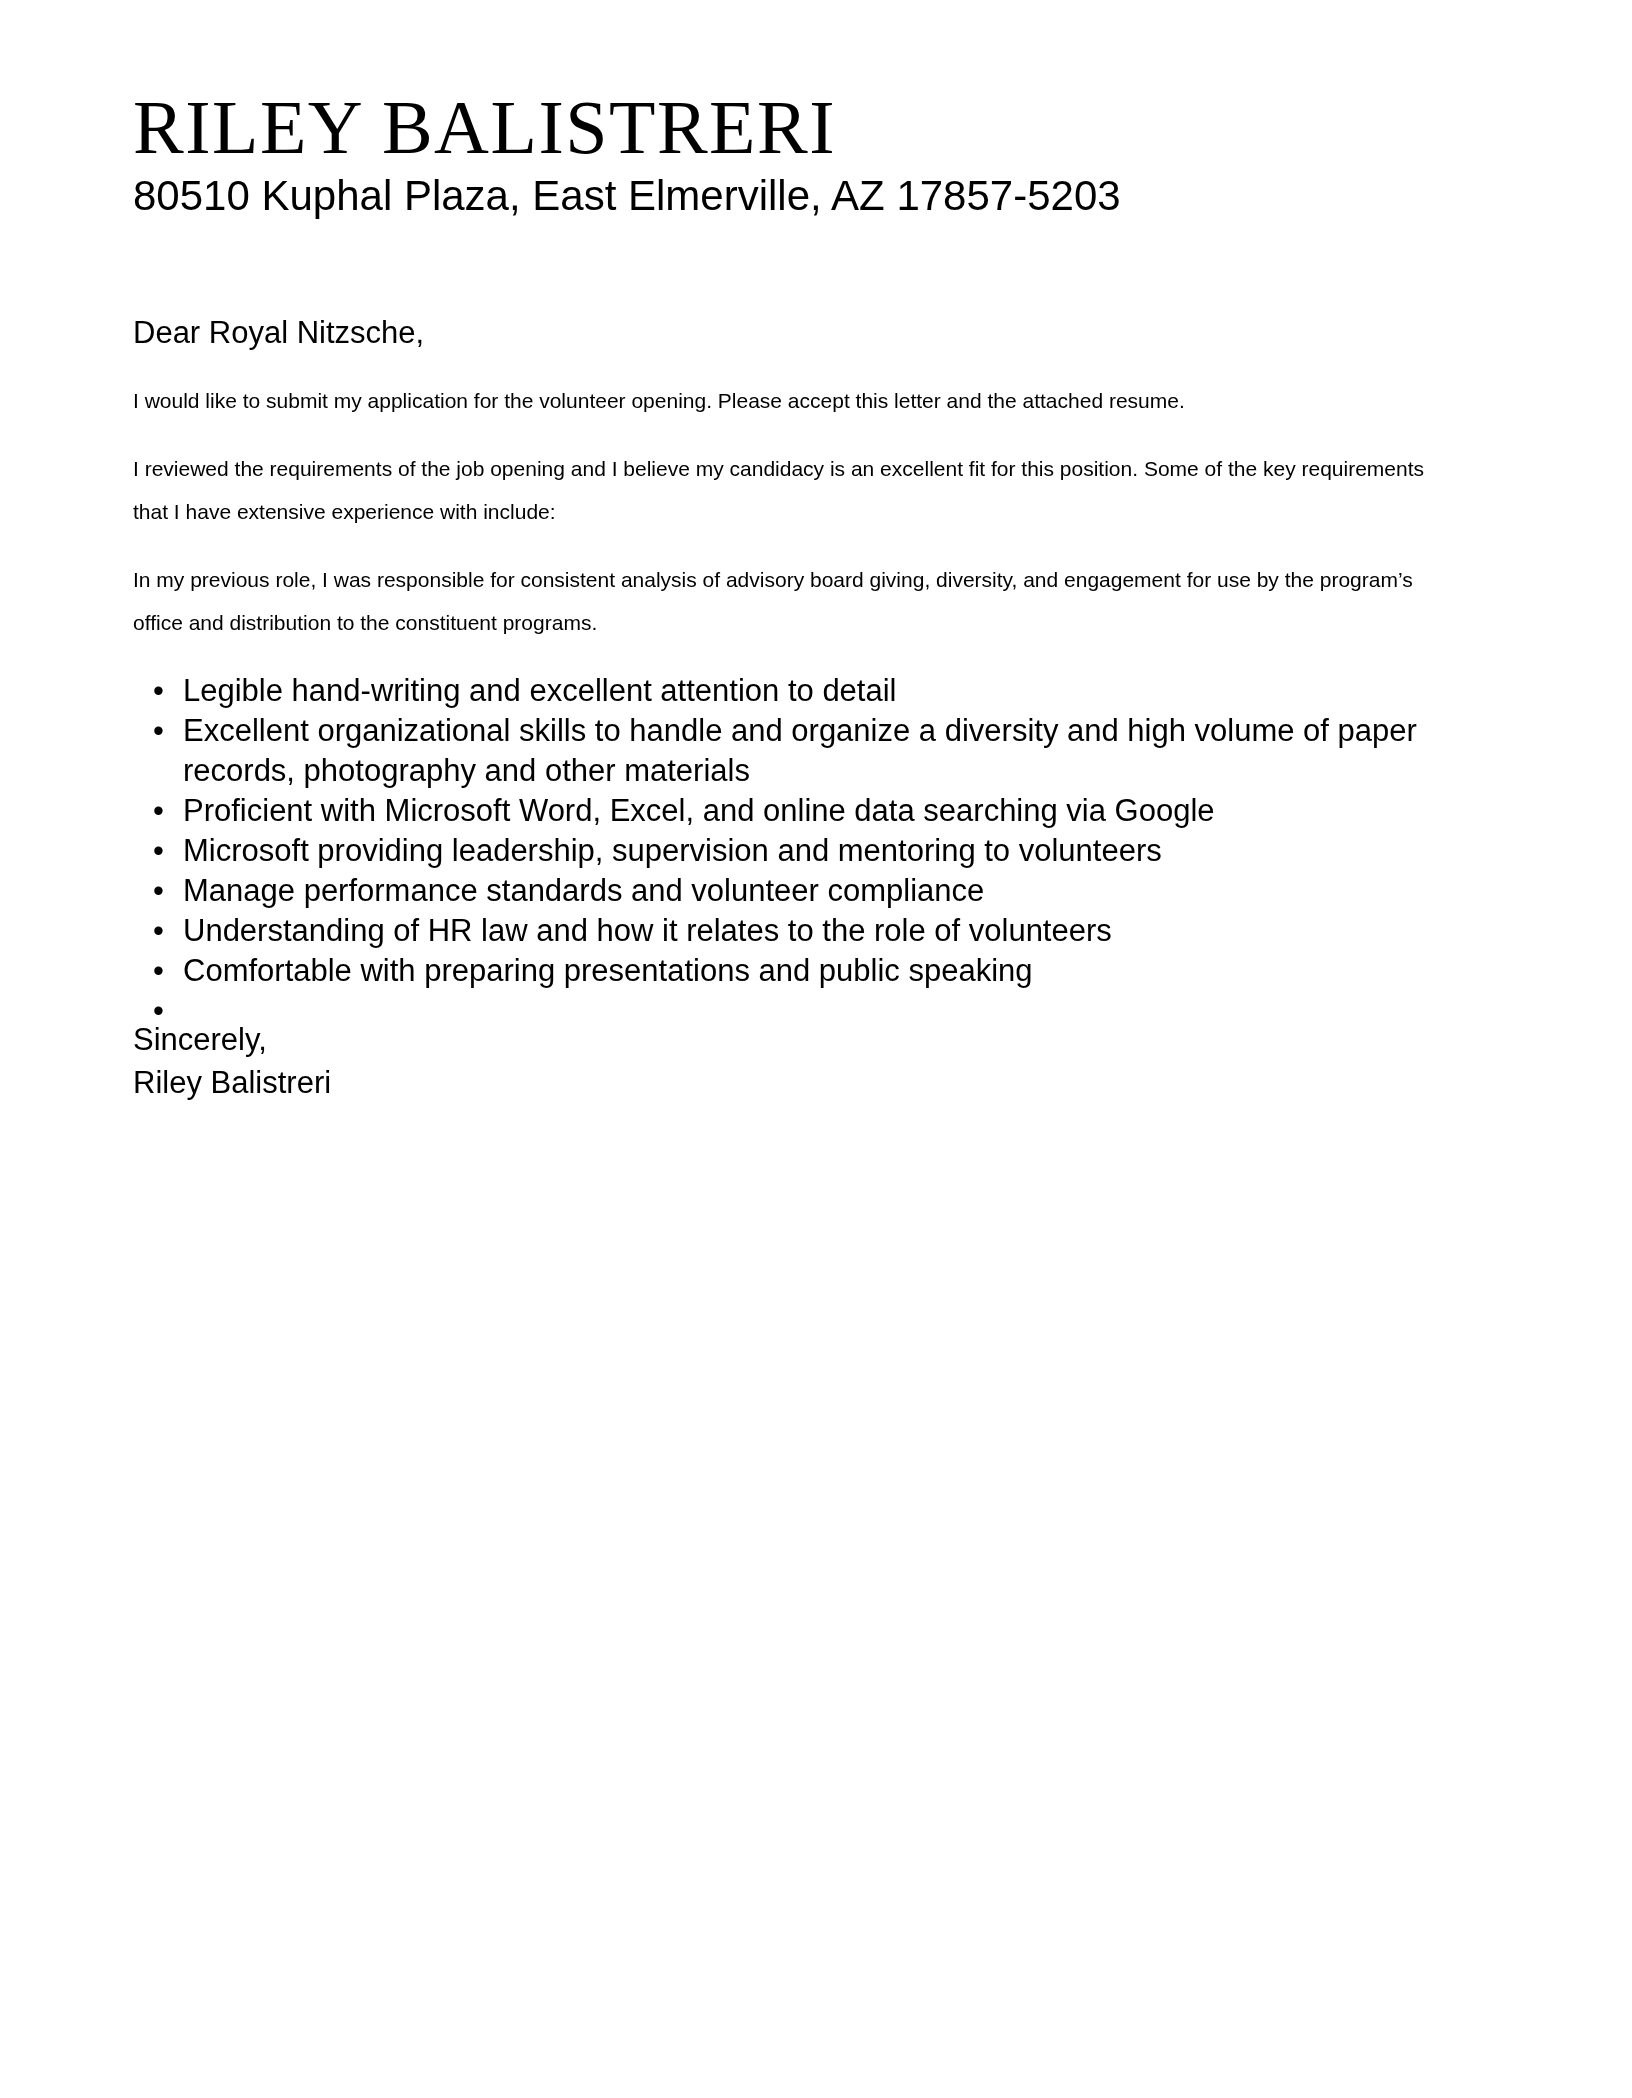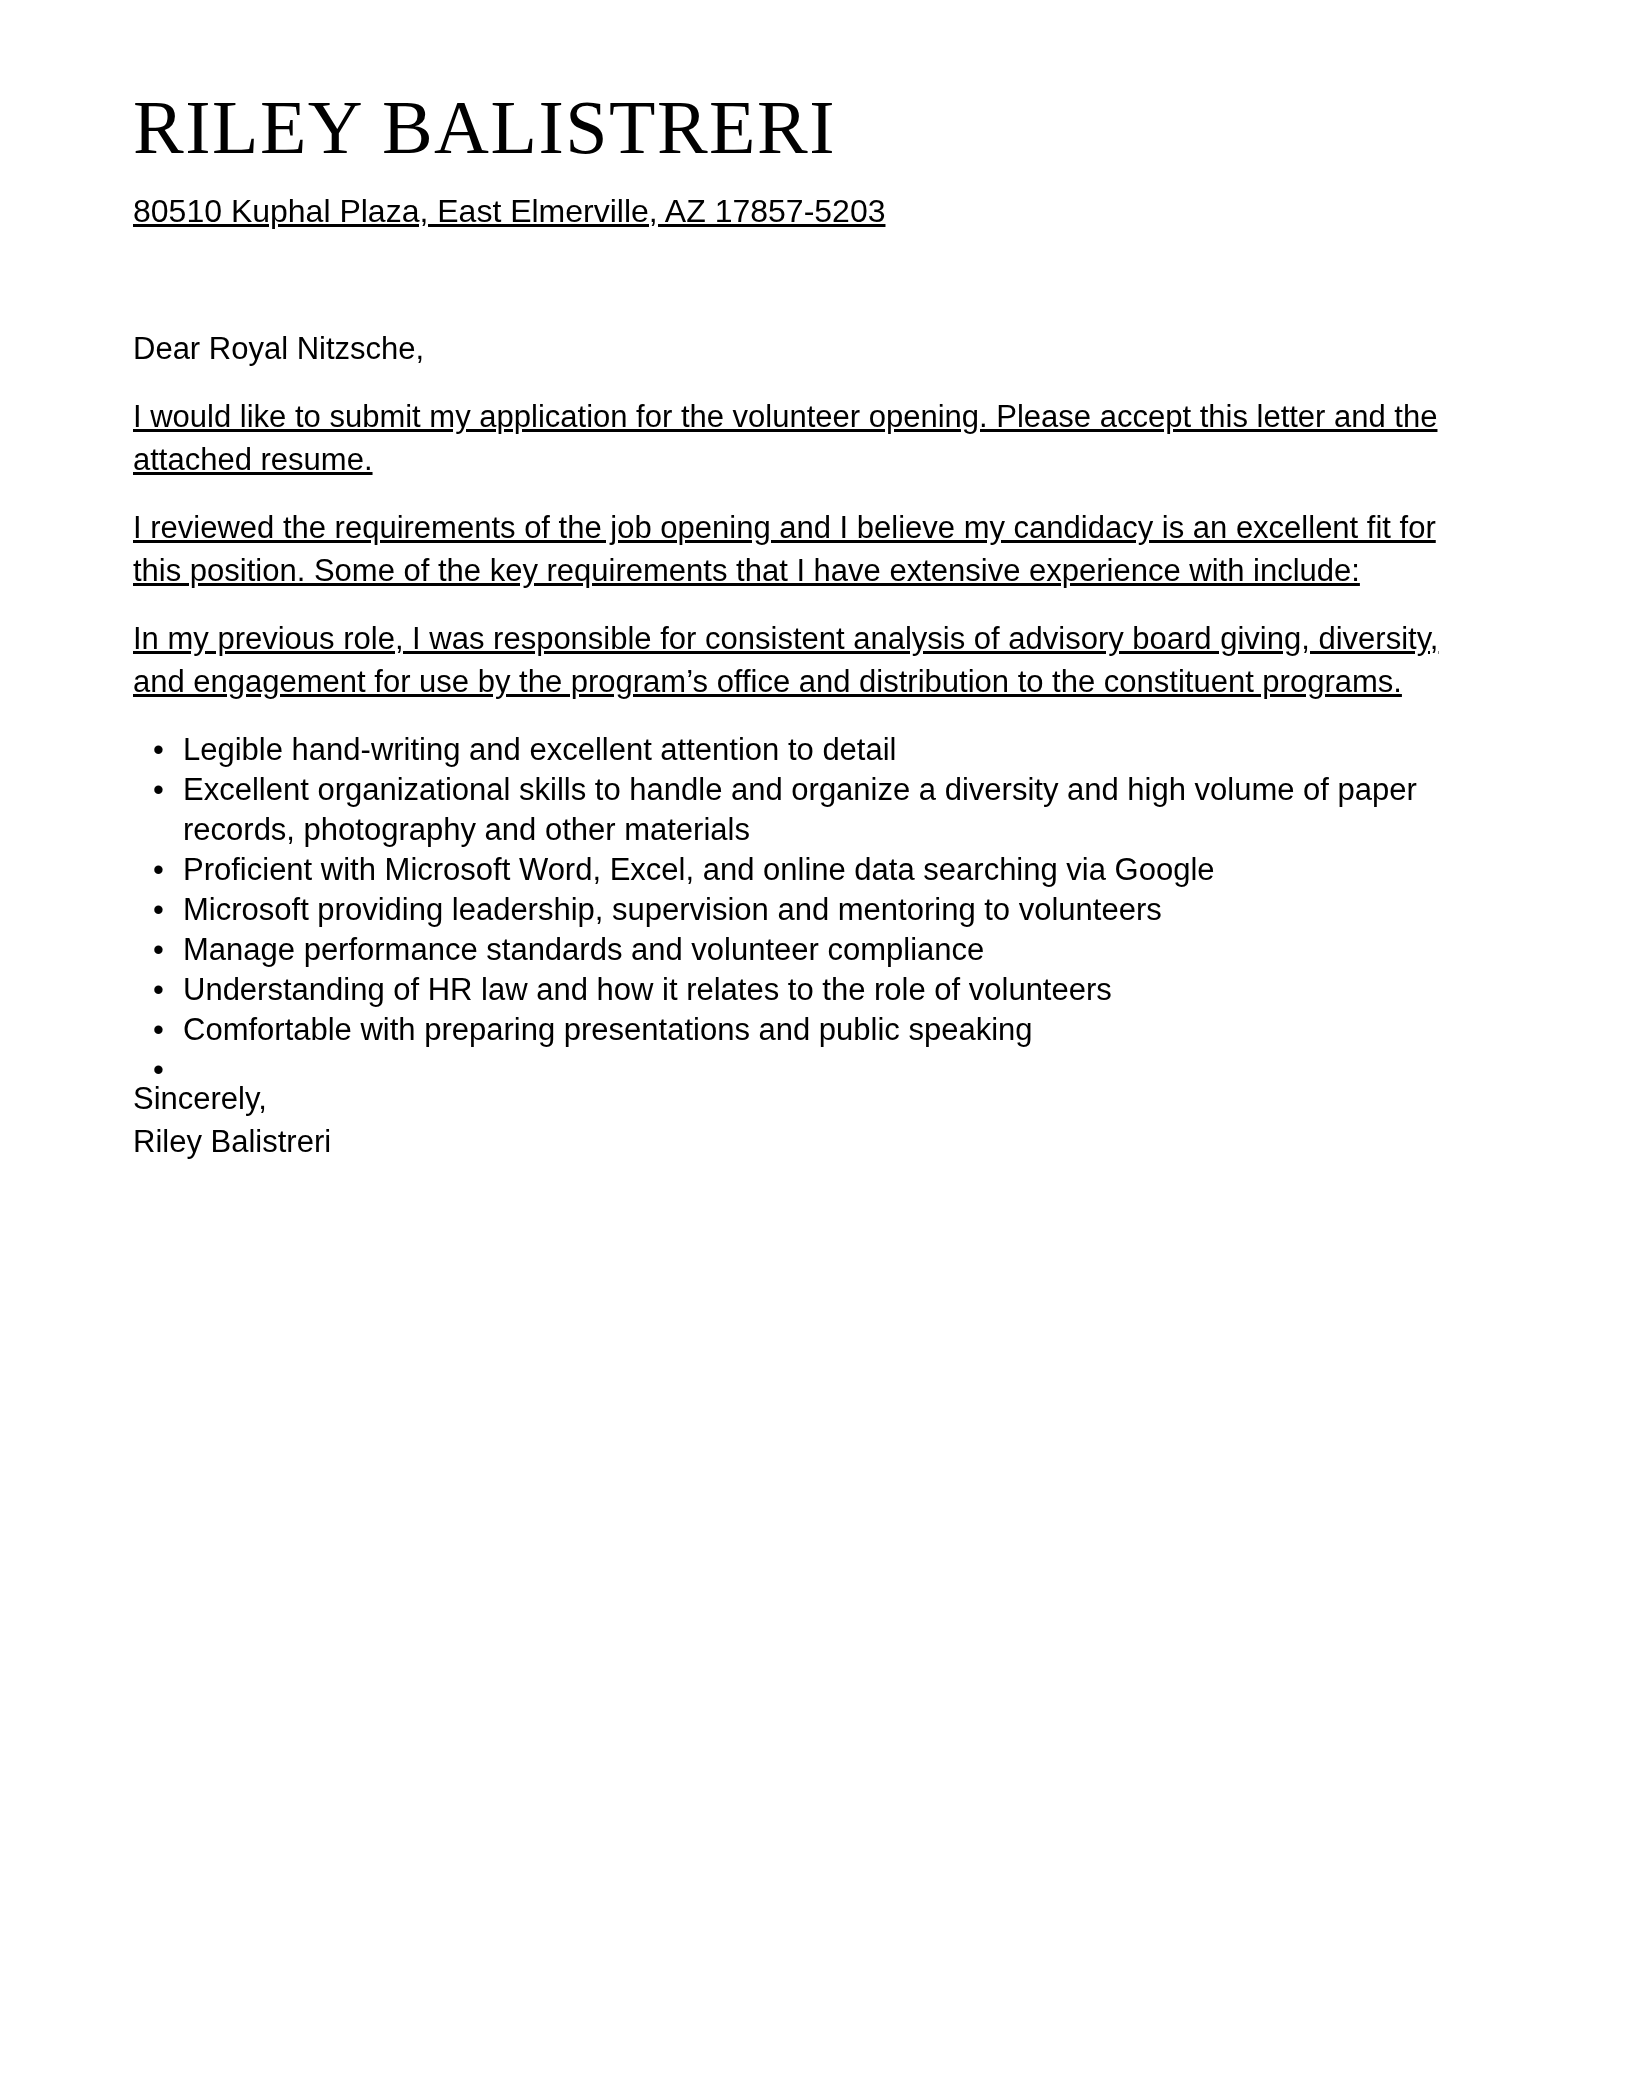--- a/index.html
+++ b/index.html
@@ -29,38 +29,36 @@
     margin: 0;
     font-family: "Liberation Serif", "DejaVu Serif", serif;
     font-weight: 400;
     font-size: 76px;
     line-height: 86px;
     letter-spacing: 1.5px;
     color: #000000;
     white-space: nowrap;
   }
   .sender-address {
-    margin: 20px 0 0 0;
-    font-size: 32px;
+    margin: 4px 0 0 0;
+    font-size: 42px;
     line-height: 43px;
     color: #000000;
-    text-decoration: underline;
   }
   .greeting {
     margin: 94px 0 0 0;
     font-size: 31px;
     line-height: 43px;
     font-weight: 400;
   }
   .para {
     margin: 25px 0 0 0;
-    font-size: 31px;
+    font-size: 21px;
     line-height: 43px;
     font-weight: 400;
-    text-decoration: underline;
   }
   ul.requirements {
     margin: 27px 0 0 0;
     padding: 0;
     list-style: none;
   }
   ul.requirements li {
     position: relative;
     padding-left: 50px;
     font-size: 31px;

